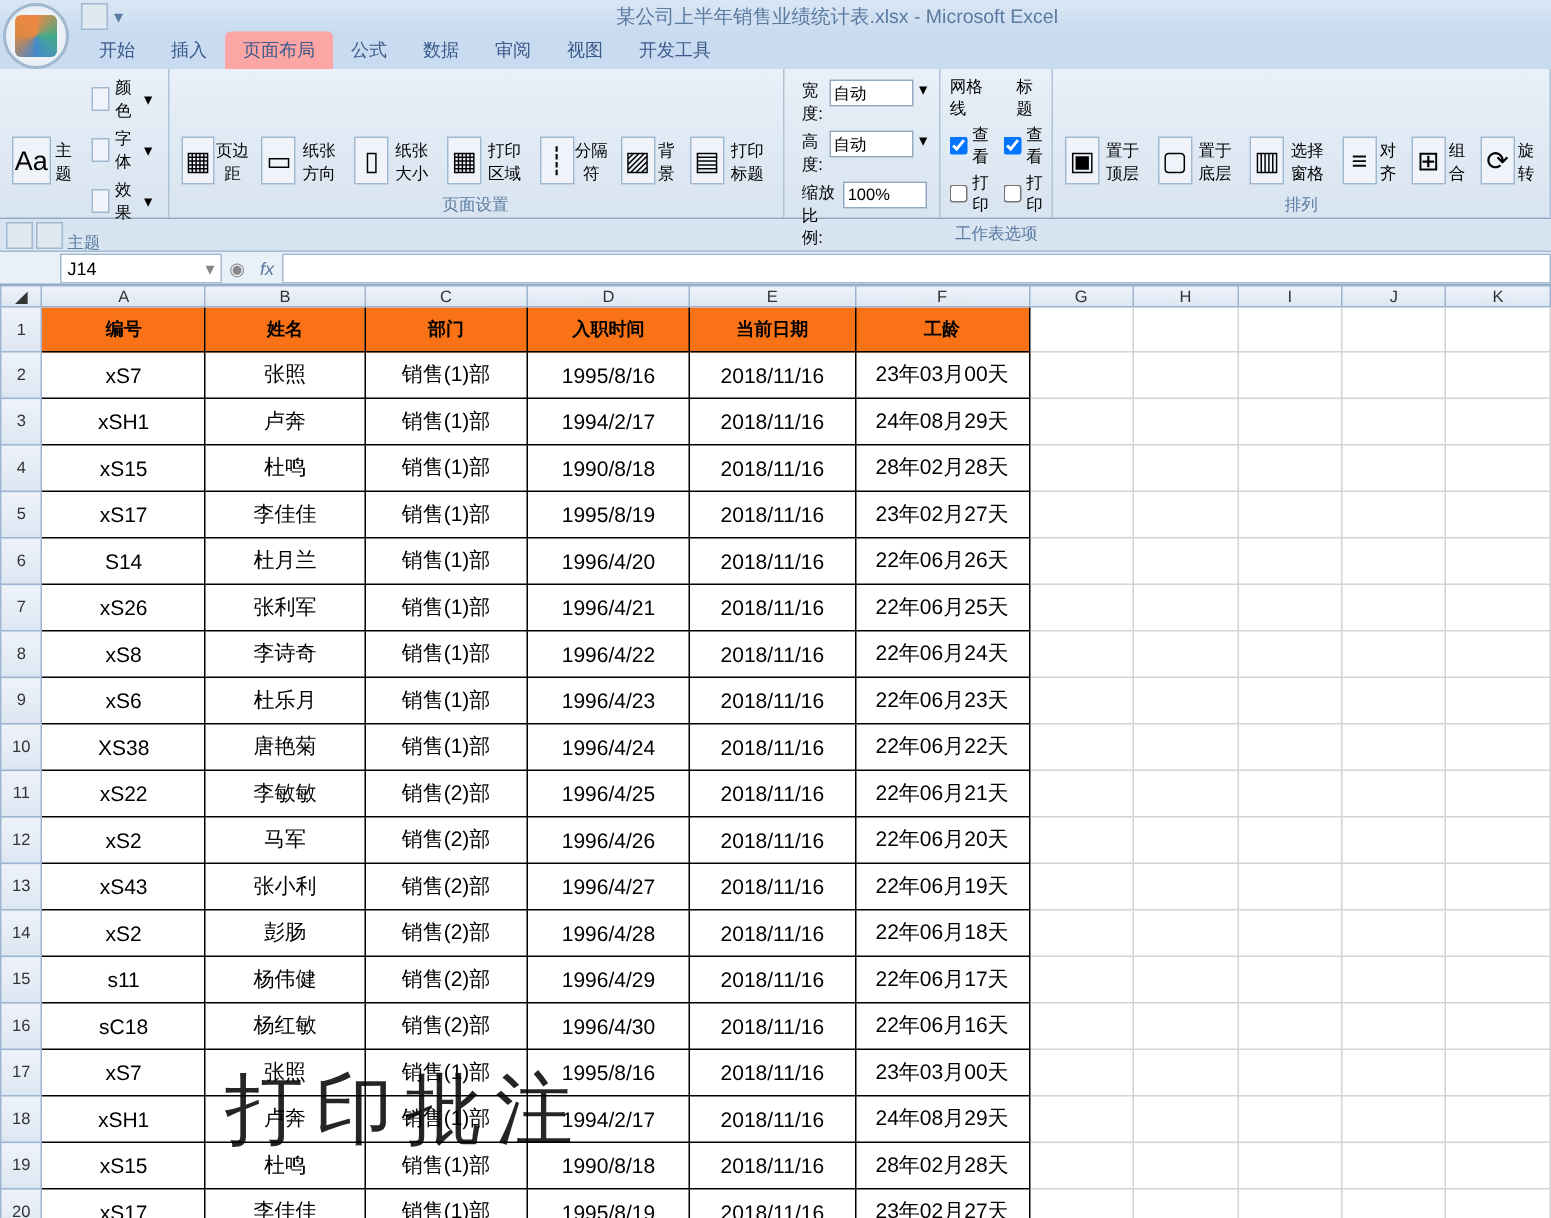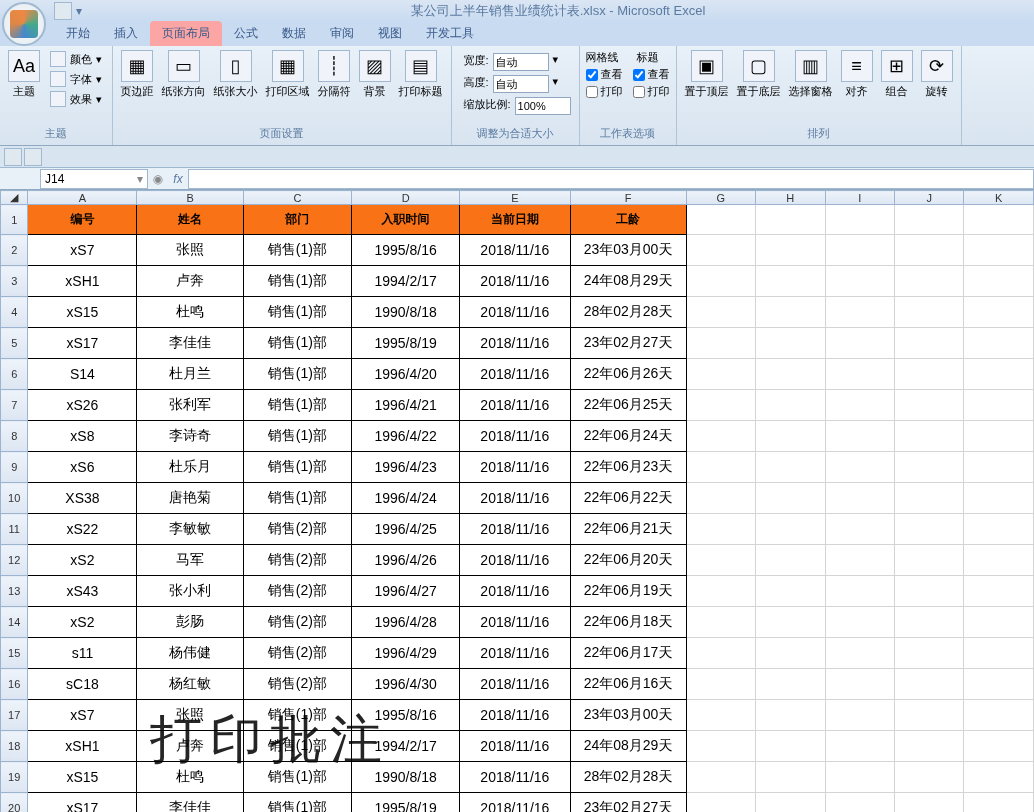--- a/index.html
+++ b/index.html
@@ -10,21 +10,21 @@
 .qat { margin-left: 54px; display: flex; gap: 4px; align-items: center; }
 .qat .qat-icon { width: 18px; height: 18px; background: #e0e8f0; border: 1px solid #a0b8d0; }
 .title-text { flex: 1; text-align: center; color: #5a7aa0; font-size: 13px; }
 .tabs { height: 24px; background: #c8dbf0; display: flex; align-items: flex-end; padding-left: 54px; }
 .tab { padding: 4px 12px; color: #3a5a8a; cursor: pointer; }
 .tab.active { background: #fca5a5; border-radius: 4px 4px 0 0; }
 .ribbon { height: 100px; background: linear-gradient(#e8f0f8, #d8e4f0); border-bottom: 1px solid #90a8c0; display: flex; }
 .rgroup { border-right: 1px solid #b0c4d8; padding: 2px 4px; display: flex; flex-direction: column; align-items: center; justify-content: space-between; }
 .rgroup-label { font-size: 11px; color: #5a7aa0; text-align: center; padding: 2px; }
 .rgroup-content { flex: 1; display: flex; align-items: flex-start; }
-.rbtn-lg { display: flex; flex-direction: column; align-items: center; padding: 2px 4px; min-width: 38px; cursor: pointer; }
+.rbtn-lg { display: flex; align-items: center; padding: 2px 4px; min-width: 38px; cursor: pointer; margin-top: 41px; }
 .rbtn-lg .ricon { width: 32px; height: 32px; background: #f0f4fa; border: 1px solid #a0b8d0; margin-bottom: 2px; display: flex; align-items: center; justify-content: center; font-size: 18px; }
 .rbtn-lg .rlbl { font-size: 11px; text-align: center; }
 .rstack { display: flex; flex-direction: column; gap: 2px; padding: 2px; }
 .rbtn-sm { display: flex; align-items: center; gap: 4px; padding: 1px 4px; cursor: pointer; font-size: 11px; }
 .rbtn-sm .ricon-s { width: 16px; height: 16px; background: #f0f4fa; border: 1px solid #a0b8d0; display:inline-block; }
 .chk { display: flex; align-items: center; gap: 3px; font-size: 11px; }
 .chk input { width: 12px; height: 12px; }
 .dim-input { width: 56px; height: 18px; border: 1px solid #90a8c0; font-size: 11px; background: #fff; padding: 0 2px; }
 .spin-box { display: flex; align-items: flex-start; gap: 4px; font-size: 11px; margin: 1px 0; }
 .fx-bar { height: 22px; background: #e8f0f8; border-bottom: 1px solid #90a8c0; display: flex; align-items: center; }

